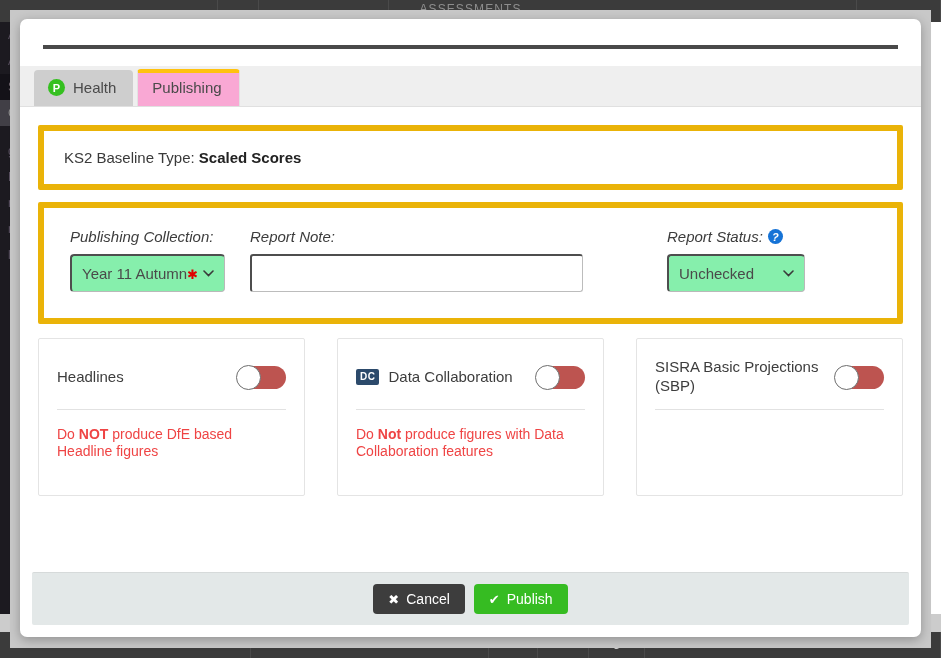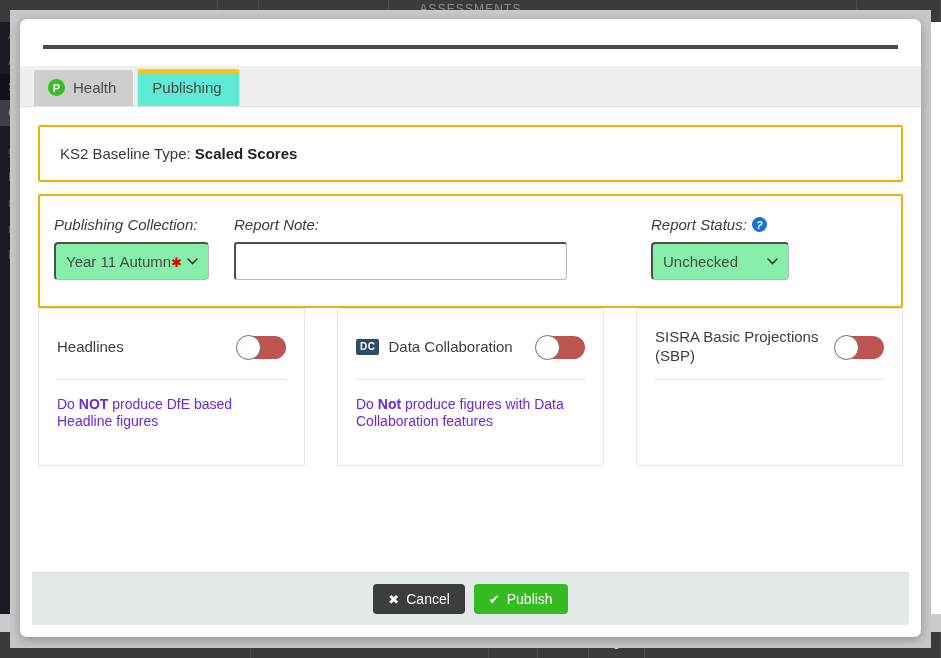--- a/index.html
+++ b/index.html
@@ -159,21 +159,21 @@
     display: flex;
     align-items: center;
     gap: 8px;
     cursor: pointer;
     margin-right: 4px;
   }
   .tab.inactive {
     background: #cecece;
   }
   .tab.active {
-    background: #5eead4;
+    background: #f9a8d4;
     border-top: 4px solid #ffc20e;
     padding-top: 6px;
     border-left: 1px solid #e2e2e2;
     border-right: 1px solid #e2e2e2;
   }
   .badge-p {
     width: 17px; height: 17px;
     border-radius: 50%;
     background: #35c020;
     color: #ffffff;
@@ -187,34 +187,34 @@
 
   .tab-body {
     flex: 1;
     background: #ffffff;
     border-top: 1px solid #e0e0e0;
     padding: 18px 18px 0 18px;
     box-sizing: border-box;
   }
 
   .panel {
-    border: 2px solid #eab308;
+    border: 6px solid #eab308;
     background: #ffffff;
     border-radius: 2px;
   }
   .panel-baseline {
     padding: 18px 20px;
     font-size: 15px;
     color: #3a3a3a;
   }
   .panel-baseline b { font-weight: bold; color: #222; }
 
   .panel-form {
     margin-top: 12px;
-    padding: 20px 26px 26px 14px;
+    padding: 20px 26px 26px 26px;
     display: flex;
     align-items: flex-start;
   }
   .field-label {
     font-style: italic;
     font-size: 15px;
     color: #3c3c3c;
     margin-bottom: 9px;
     display: flex;
     align-items: center;
@@ -271,20 +271,21 @@
     width: 100%;
     font-size: 15px;
     padding: 0 8px;
     color: #333;
     font-family: "Liberation Sans", sans-serif;
   }
 
   .cards-row {
     display: flex;
     gap: 32px;
+    margin-top: 14px;
   }
   .toggle-card {
     flex: 1;
     border: 1px solid #e4e4e4;
     background: #ffffff;
     border-radius: 2px;
     padding: 18px 18px 22px 18px;
     box-sizing: border-box;
     height: 158px;
     display: flex;
@@ -337,21 +338,21 @@
     background: #ffffff;
     border: 1px solid #6d6d6d;
     box-sizing: border-box;
   }
   .card-sep {
     border-top: 1px solid #e2e2e2;
     margin: 12px 0 16px 0;
   }
   .card-desc {
     font-size: 14px;
-    color: #6d28d9;
+    color: #ef4444;
     line-height: 1.2;
   }
   .card-desc b { font-weight: bold; }
 
   .modal-footer {
     background: #e3e8e8;
     border-top: 1px solid #d6dada;
     padding: 11px 0;
     display: flex;
     justify-content: center;

